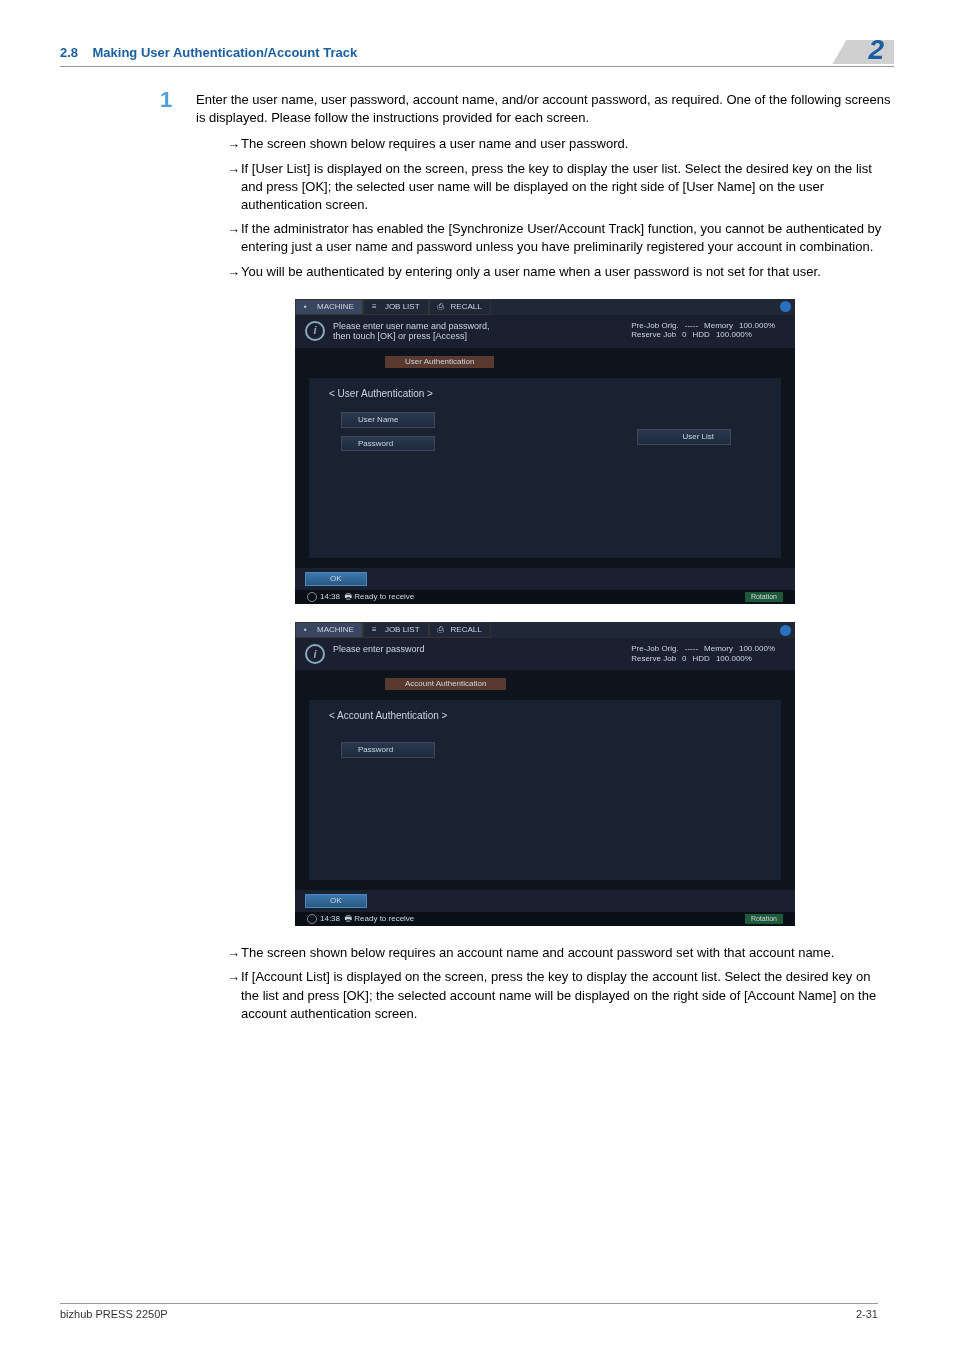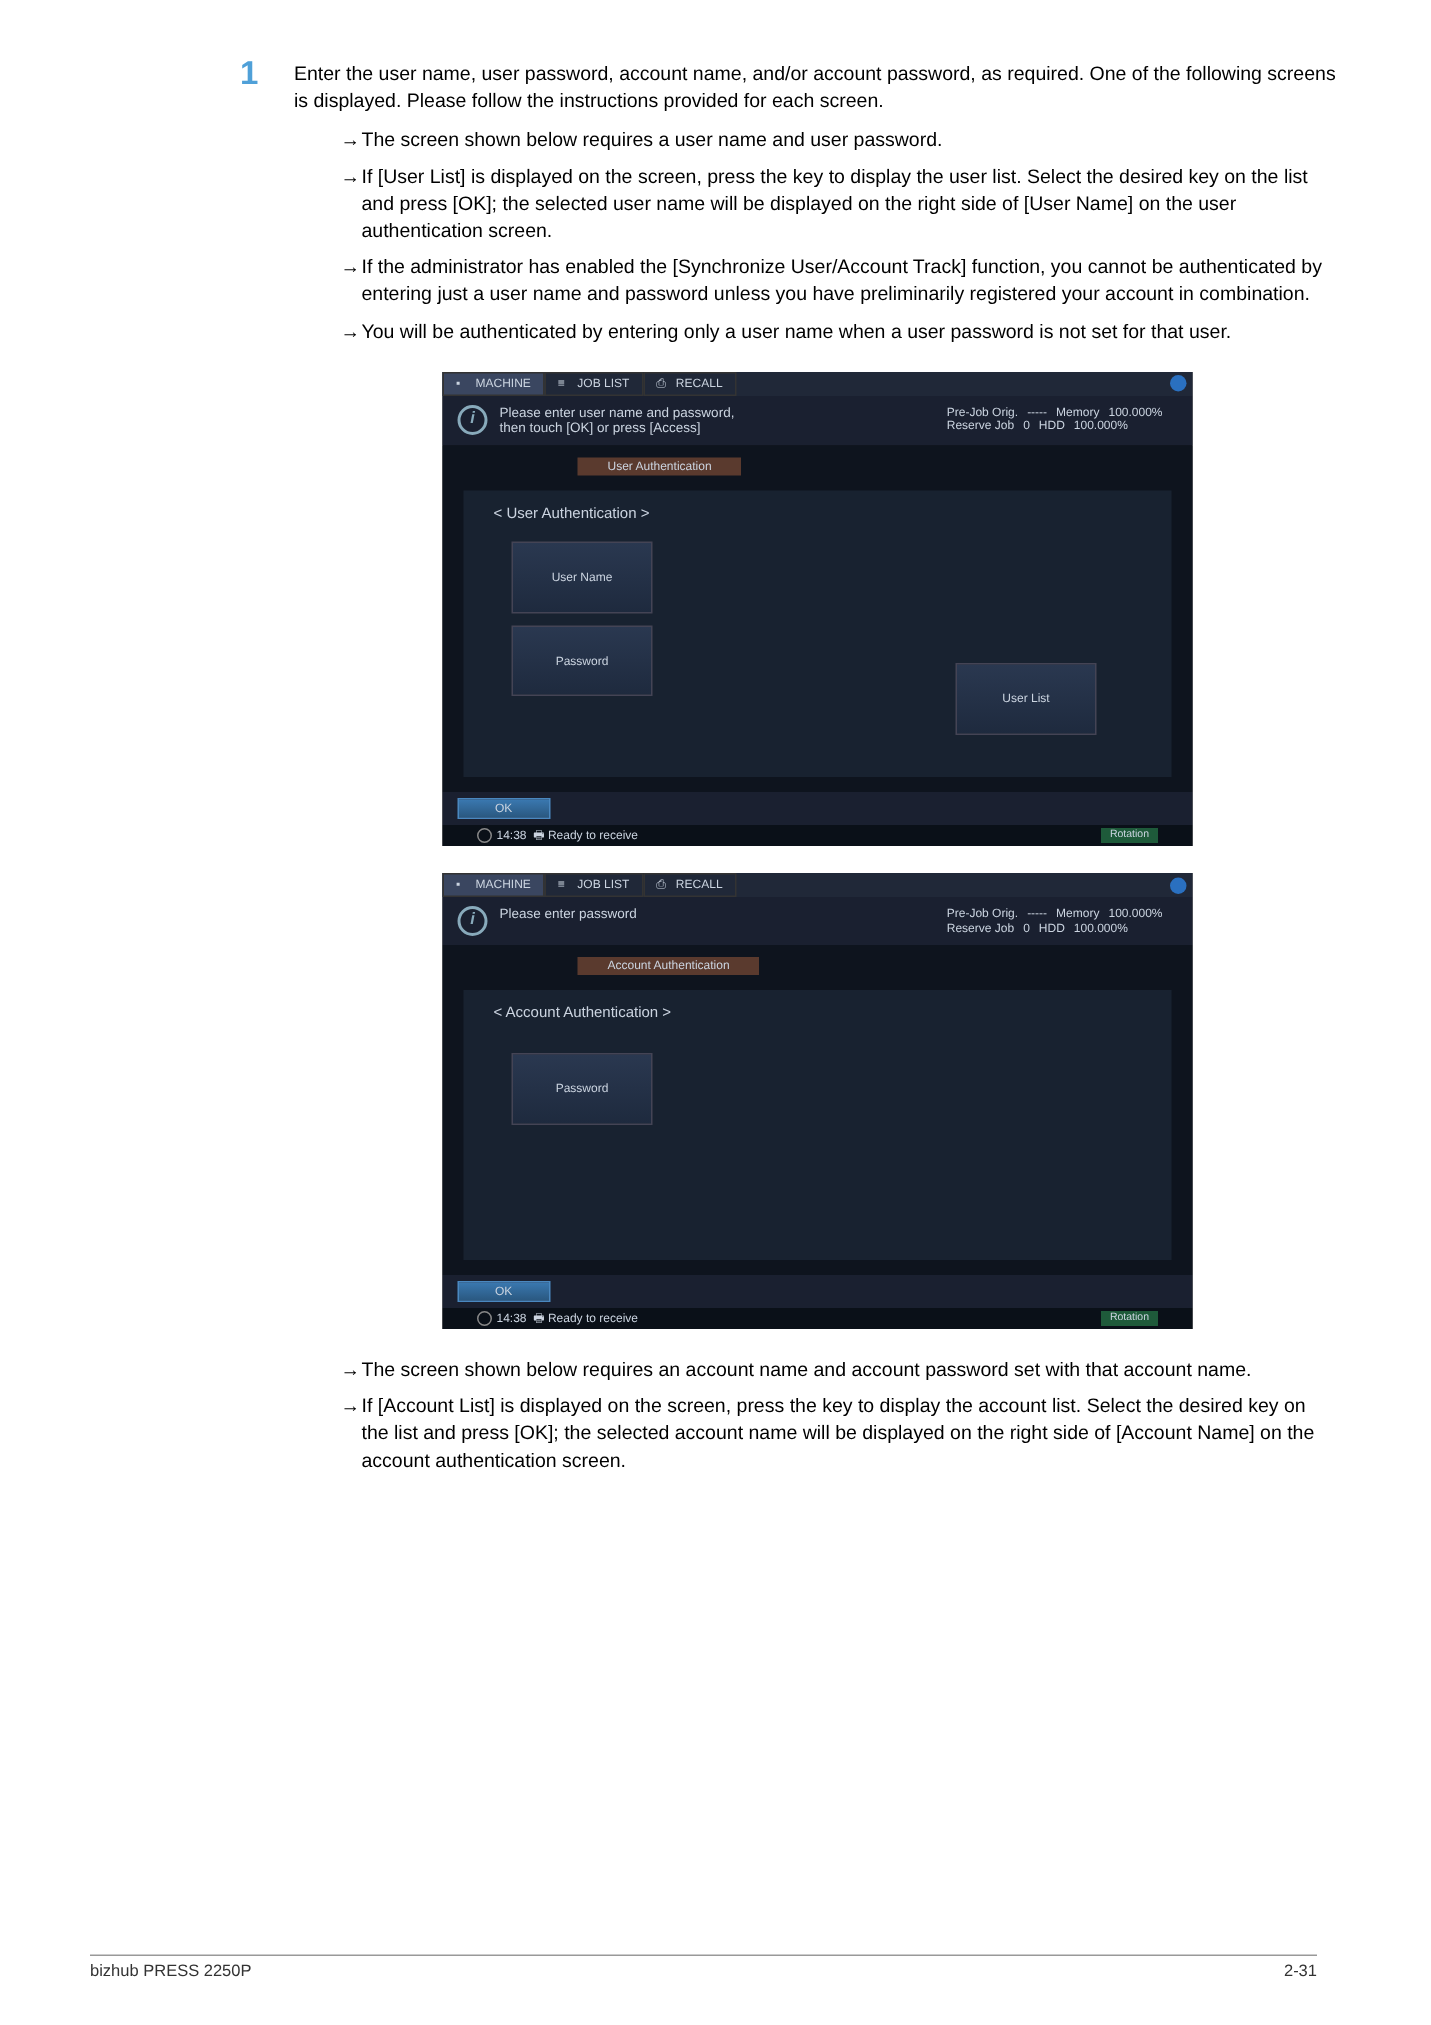--- a/index.html
+++ b/index.html
@@ -22,34 +22,41 @@
 .ss-info{background:#1a2030;padding:6px 10px;display:flex;position:relative}
 .info-icon{width:16px;height:16px;border-radius:50%;border:2px solid #8ab;color:#8ab;display:flex;align-items:center;justify-content:center;font-style:italic;font-weight:bold;font-size:11px;margin-right:8px}
 .info-text{font-size:9px}
 .ss-stats{position:absolute;right:20px;top:6px;font-size:8px;text-align:center}
 .stat-row{display:flex;gap:6px}
 .ss-main{background:#0e141e;padding:8px 14px 10px;min-height:200px}
 .ss-tabbar{height:14px;margin-bottom:8px}
 .ss-tablbl{display:inline-block;background:#5a3a2e;padding:1px 20px;font-size:8px;margin-left:76px}
 .ss-section{background:#182230;padding:10px 20px 20px;min-height:150px}
 .ss-sect-title{font-size:10px;margin-bottom:12px}
-.ss-btn{background:linear-gradient(#2a3850,#1e2a3e);border:1px solid #445;padding:18px 16px;font-size:8px;display:inline-block;min-width:60px;text-align:center;margin-bottom:8px}
+.ss-btn{background:linear-gradient(#2a3850,#1e2a3e);border:1px solid #445;padding:2px 16px;font-size:8px;display:inline-block;min-width:60px;margin-bottom:8px}
 .ss-okbar{background:#1a2030;padding:4px 10px;text-align:left}
 .ss-ok{display:inline-block;background:linear-gradient(#3a78b0,#2a5880);border:1px solid #4a88c0;padding:1px 24px;font-size:8px}
-.ss-foot{background:#0a1018;padding:2px 23px;display:flex;align-items:center;font-size:8px}
+.ss-foot{background:#0a1018;padding:2px 12px;display:flex;align-items:center;font-size:8px}
 .clock{width:8px;height:8px;border:1px solid #888;border-radius:50%;margin-right:3px}
 .ss-rot{margin-left:auto;background:#1e5a3a;padding:1px 6px;font-size:7px}
 .ftr{position:absolute;bottom:30px;left:60px;right:76px;border-top:1px solid #999;padding-top:4px;display:flex;font-size:11px;color:#333}
 .ftr-l{flex:1}
 .q-icon{width:11px;height:11px;border-radius:50%;background:#2a70c0;display:inline-block;margin-left:3px}
 </style>
 </head>
 <body>
 <div class="page">
 
+<div class="hdr">
+  <div class="hdr-left">
+    <span>2.8</span>&nbsp;&nbsp;&nbsp;
+    <span>Making User Authentication/Account Track</span>
+  </div>
+  <div class="hdr-num">2</div>
+</div>
 
 <div class="body">
   <div class="step-row">
     <div class="step-num">1</div>
     <div class="step-text">Enter the user name, user password, account name, and/or account password, as required. One of the following screens is displayed. Please follow the instructions provided for each screen.</div>
   </div>
 
   <div style="margin-left:36px">
     <div class="sub"><span class="arrow">→</span><span class="sub-text">The screen shown below requires a user name and user password.</span></div>
     <div class="sub"><span class="arrow">→</span><span class="sub-text">If [User List] is displayed on the screen, press the key to display the user list. Select the desired key on the list and press [OK]; the selected user name will be displayed on the right side of [User Name] on the user authentication screen.</span></div>

